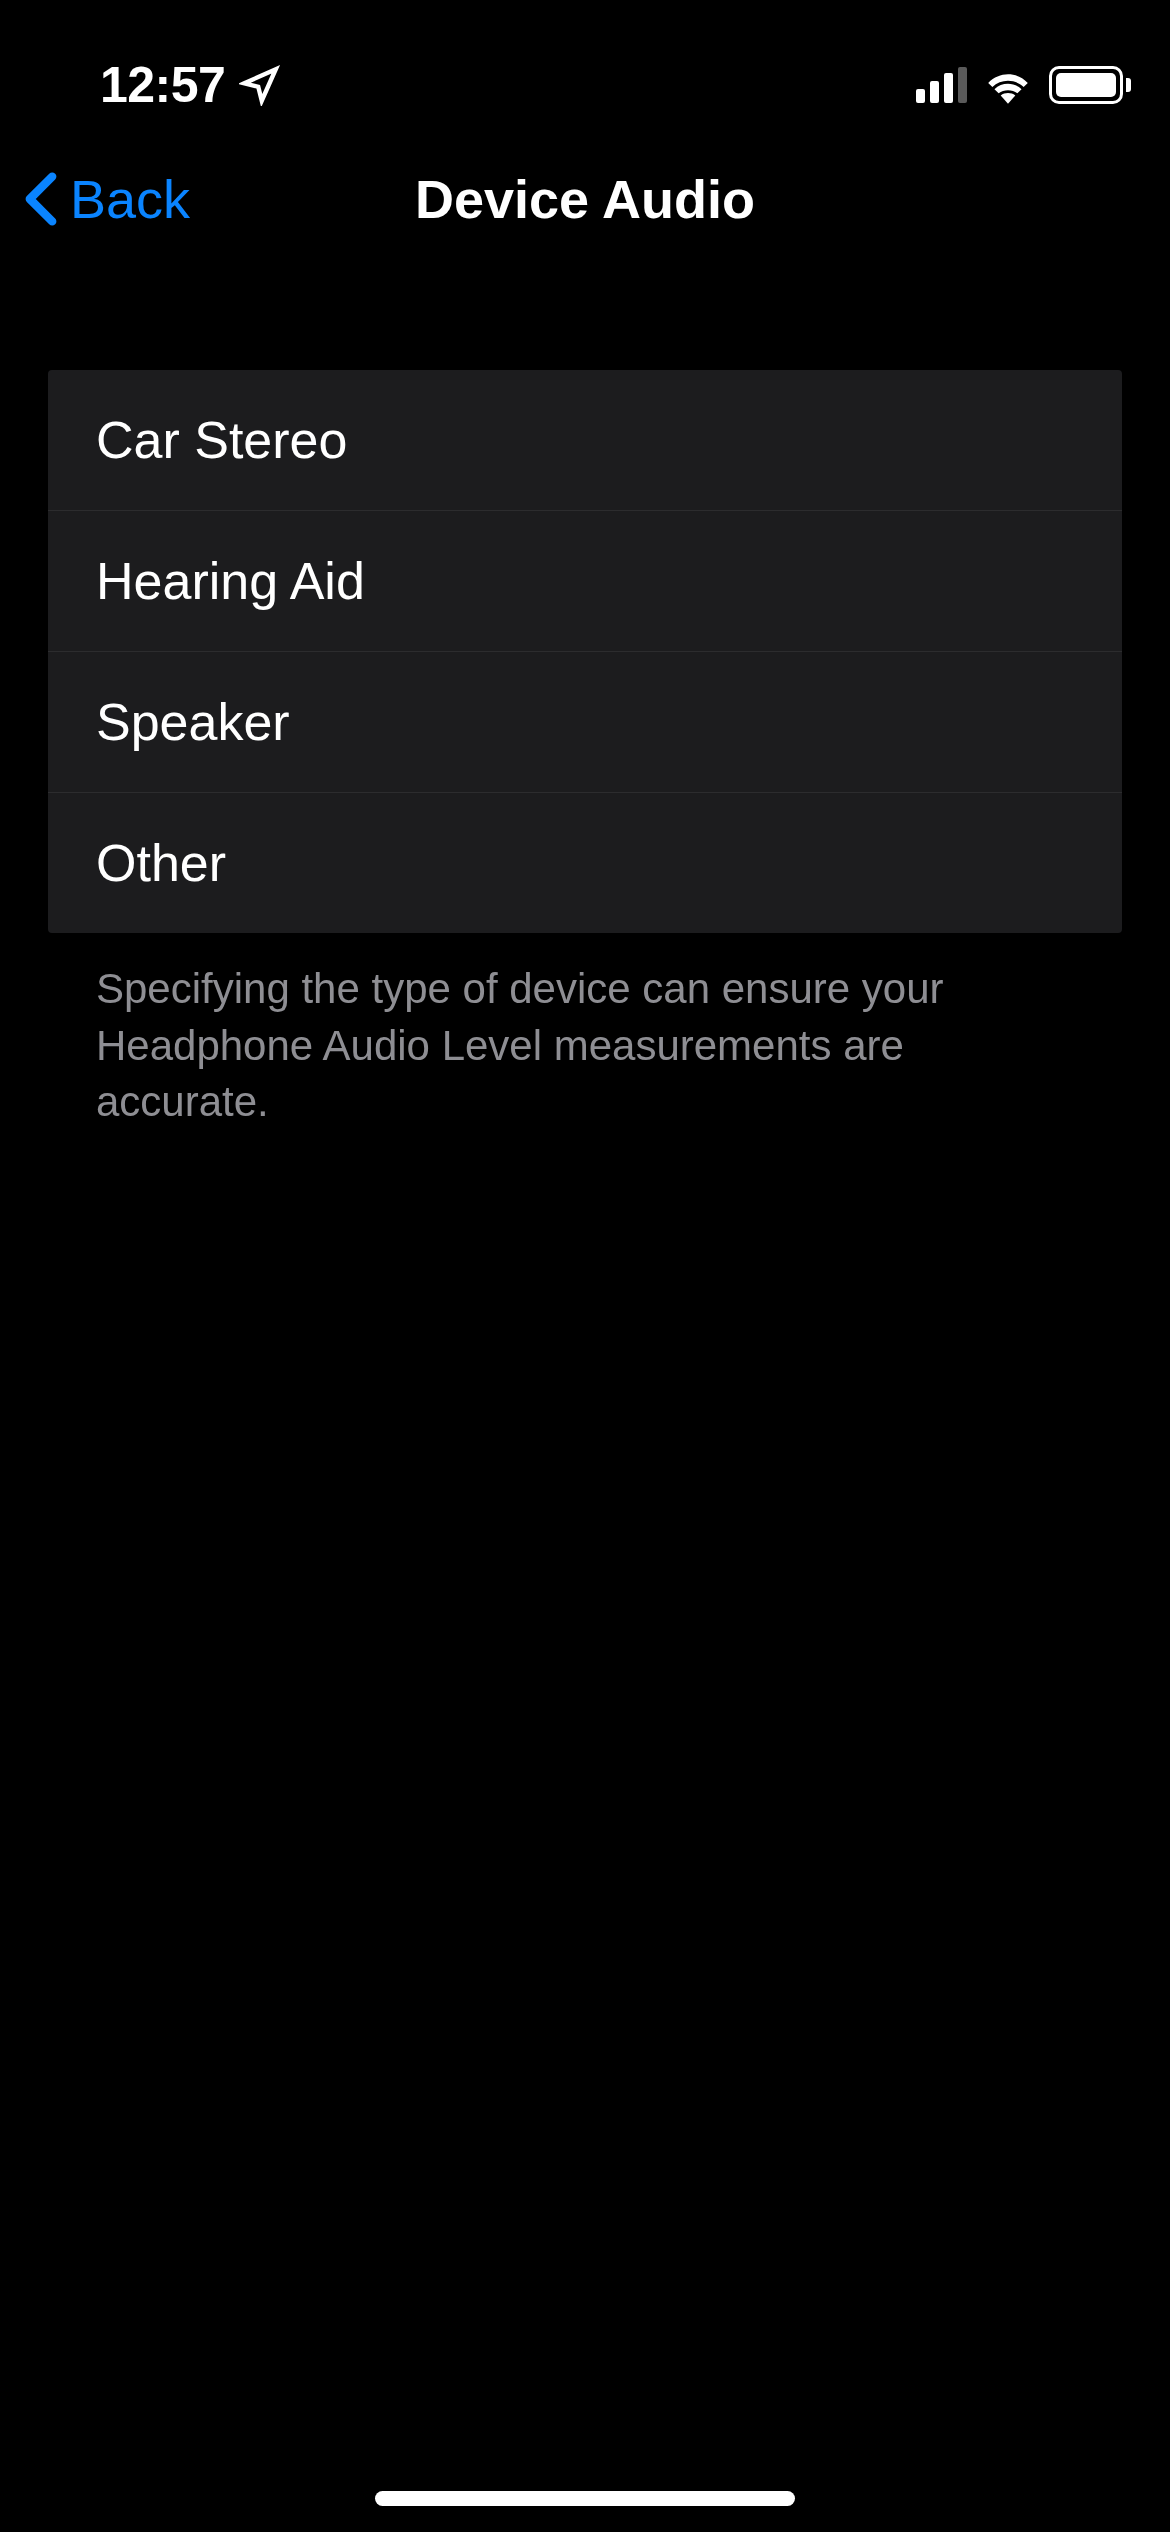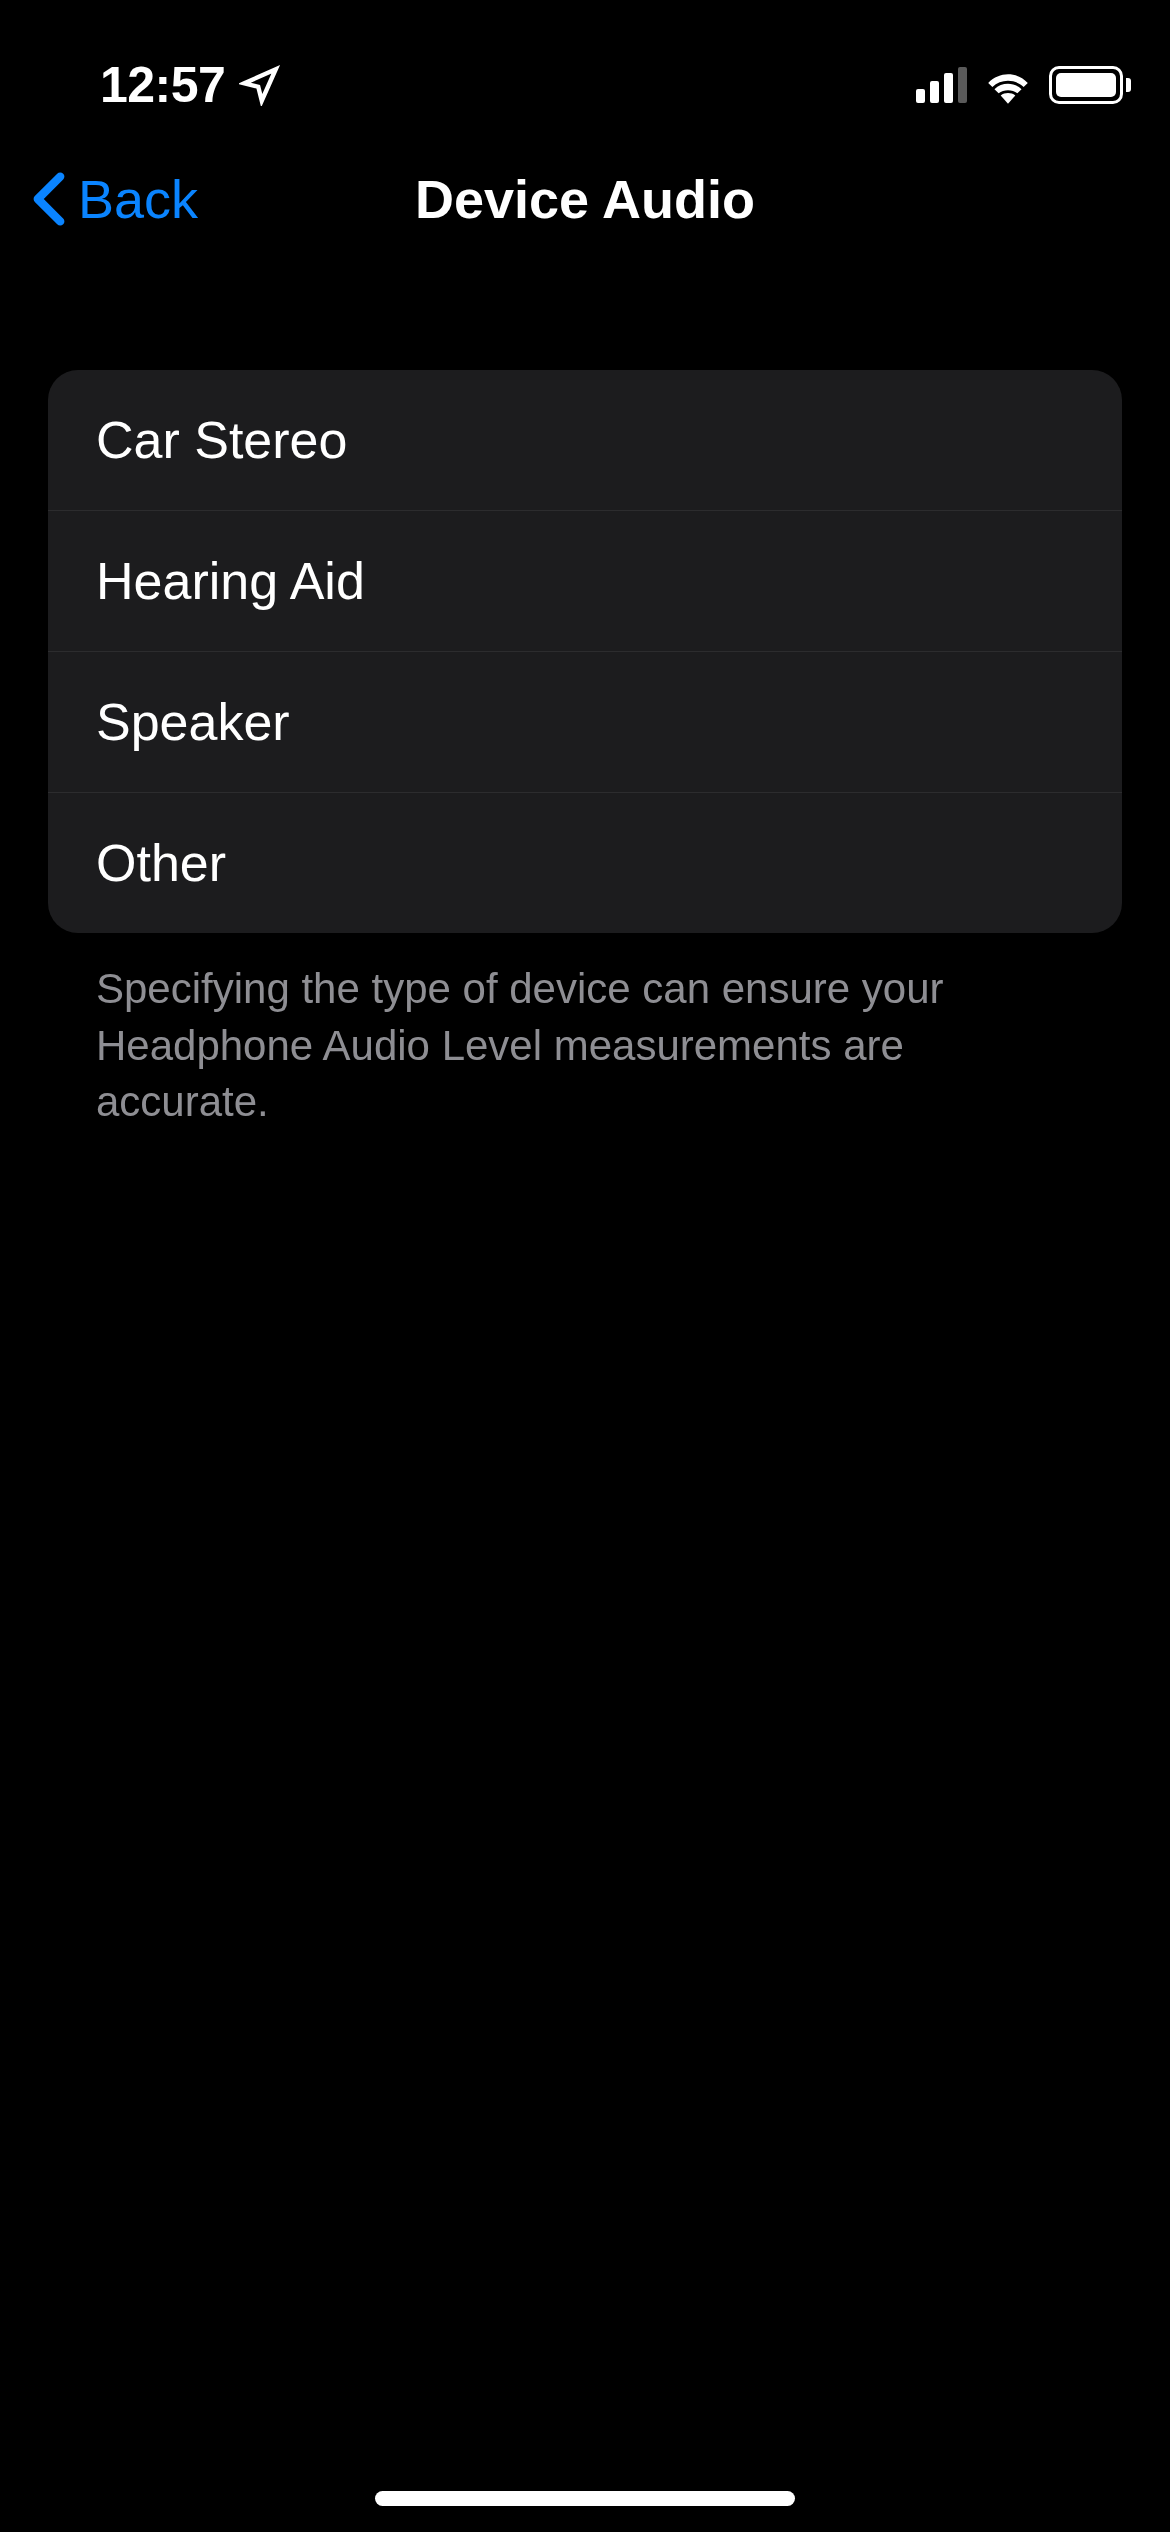--- a/index.html
+++ b/index.html
@@ -100,21 +100,21 @@
       height: 14px;
       background: #ffffff;
       border-radius: 0 3px 3px 0;
       margin-left: 3px;
     }
     
     
     .nav-bar {
       display: flex;
       align-items: center;
-      padding: 48px 30px 40px 30px;
+      padding: 48px 30px 40px 22px;
       position: relative;
       height: 130px;
     }
     
     .back-button {
       display: flex;
       align-items: center;
       gap: 10px;
       color: #0a84ff;
       font-size: 54px;
@@ -135,21 +135,21 @@
       color: #ffffff;
     }
     
     
     .content {
       padding: 110px 48px 0 48px;
     }
     
     .list-group {
       background: #1c1c1e;
-      border-radius: 30px;
+      border-radius: 4px;
       overflow: hidden;
     }
     
     .list-item {
       padding: 40px 48px;
       font-size: 52px;
       font-weight: 400;
       color: #ffffff;
       border-bottom: 1px solid #2c2c2e;
     }

